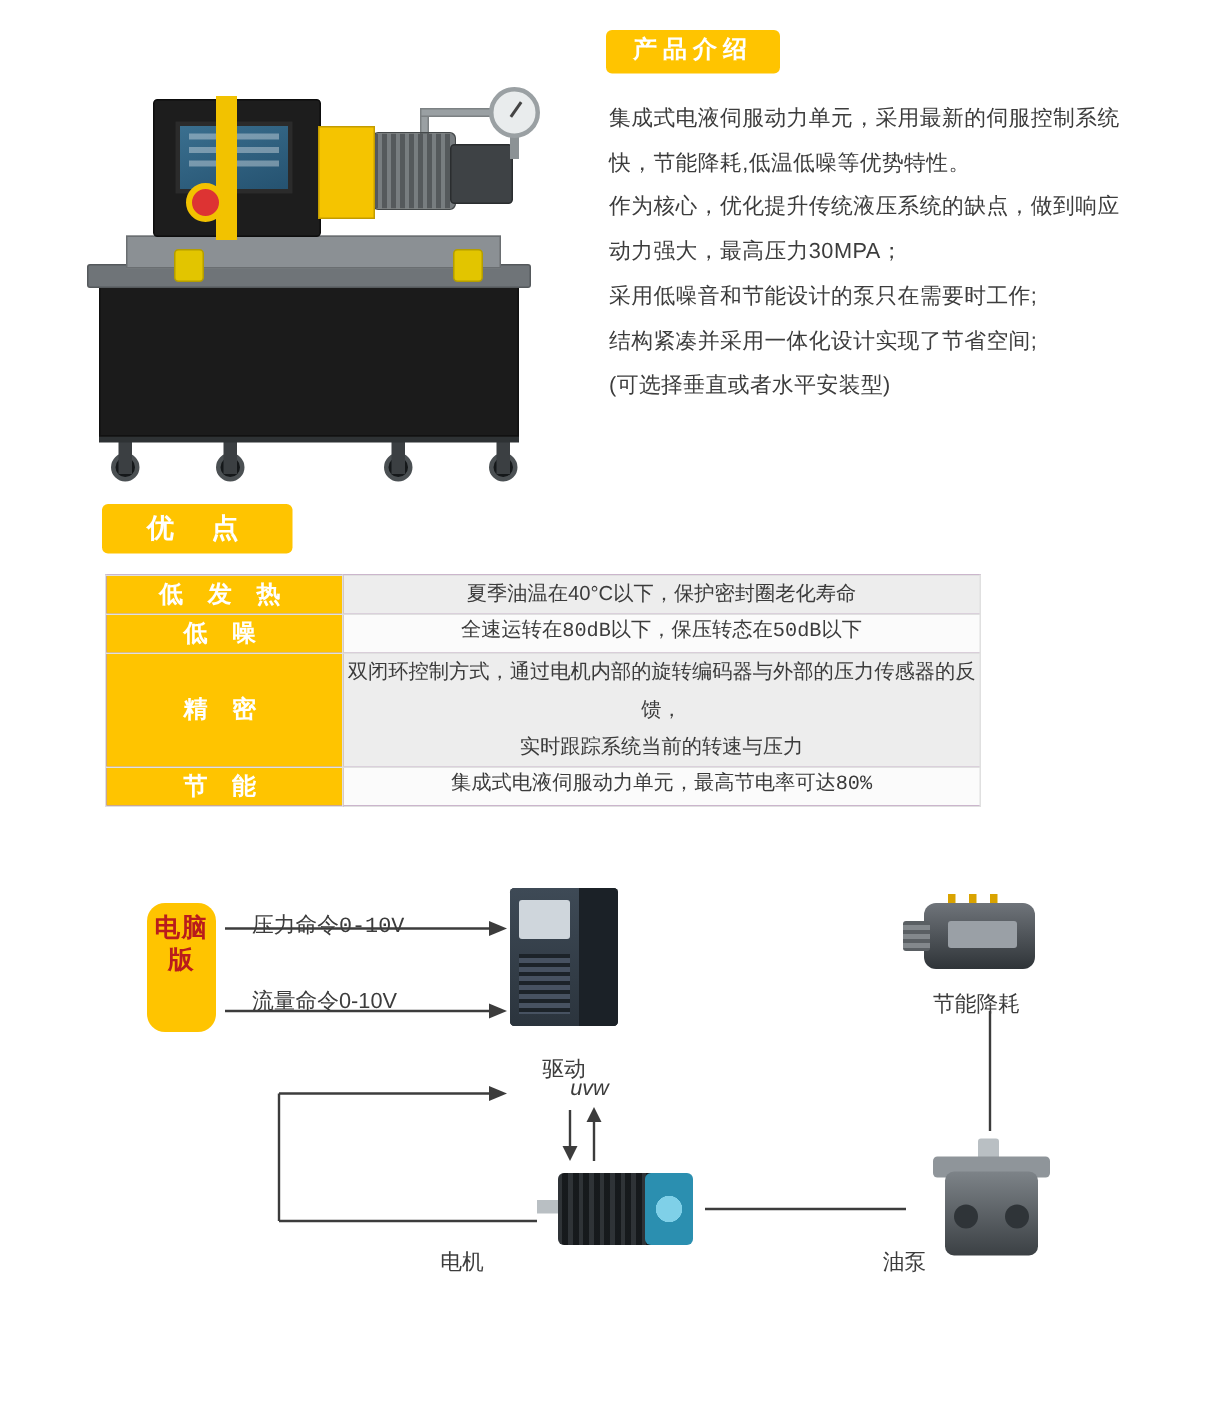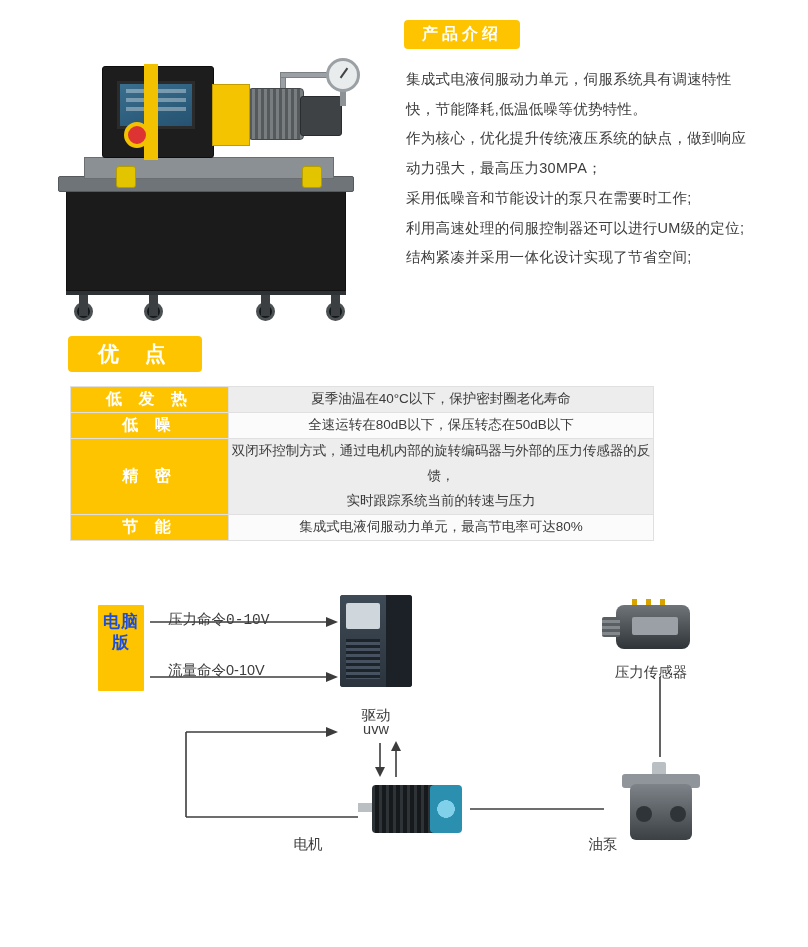--- a/index.html
+++ b/index.html
@@ -41,21 +41,21 @@
     font-size: 16px;
     font-weight: bold;
     letter-spacing: 4px;
     padding: 6px 18px 7px 18px;
     border-radius: 4px;
     line-height: 1;
   }
   .badge.small {
     letter-spacing: 10px;
     padding: 7px 26px 8px 30px;
-    font-size: 21px;
+    font-size: 18px;
   }
 
   .intro-list {
     margin: 16px 0 0 2px;
     padding: 0;
     list-style: none;
   }
   .intro-list li {
     font-size: 14.5px;
     color: #3c3c3c;
@@ -230,40 +230,40 @@
     padding: 12px 0 12px 6px;
   }
   .adv-text {
     background: #ededed;
     color: #3b3b3b;
     font-size: 13.5px;
     text-align: center;
     line-height: 1.85;
     padding: 11px 12px;
   }
-  .adv-row-alt .adv-text { background: #fbfbfb; }
+  .adv-row-alt .adv-text { background: #fbfbfb; font-family: Liberation Mono, monospace; }
 
   
   .diagram {
     position: relative;
     margin-top: 36px;
     height: 320px;
   }
   .dg-pc {
     position: absolute;
     left: 98px; top: 28px;
     width: 46px; height: 86px;
     background: #ffc400;
-    color: #1d4ed8;
+    color: #b91c1c;
     font-size: 17px;
     font-weight: bold;
     text-align: center;
     line-height: 1.22;
     padding-top: 7px;
-    border-radius: 1px;
+    border-radius: 12px;
     letter-spacing: 1px;
   }
   .dg-label {
     position: absolute;
     font-size: 14.5px;
     color: #3c3c3c;
   }
   .dg-cap {
     position: absolute;
     font-size: 14.5px;
@@ -450,27 +450,27 @@
       </div>
       <div class="m-yellow-strip"></div>
       <div class="m-yellow-box"></div>
       <div class="m-estop"></div>
     </div>
   </div>
 
   <div class="intro-col">
     <div class="badge">产品介绍</div>
     <ul class="intro-list">
-      <li>集成式电液伺服动力单元，伺服系统具有调速特性</li>
+      <li>集成式电液伺服动力单元，采用最新的伺服控制系统</li>
       <li>快，节能降耗,低温低噪等优势特性。</li>
       <li>作为核心，优化提升传统液压系统的缺点，做到响应</li>
       <li>动力强大，最高压力30MPA；</li>
       <li>采用低噪音和节能设计的泵只在需要时工作;</li>
-      <li>利用高速处理的伺服控制器还可以进行UM级的定位;</li>
       <li>结构紧凑并采用一体化设计实现了节省空间;</li>
+      <li>(可选择垂直或者水平安装型)</li>
     </ul>
   </div>
 </div>
 
 <div class="adv-head">
   <div class="badge small">优    点</div>
 </div>
 
 <table class="adv-table">
   <tbody>
@@ -525,31 +525,31 @@
   <div class="dg-label" style="left:168px; top:84px;">流量命令0-10V</div>
 
   <div class="dg-drive">
     <div class="dg-drive-face">
       <div class="dg-drive-panel"></div>
       <div class="dg-drive-vent"></div>
     </div>
     <div class="dg-drive-side"></div>
   </div>
   <div class="dg-cap" style="left:340px; top:129px; width:72px;">驱动</div>
-  <div class="dg-cap" style="left:340px; top:144px; width:72px;">uvw</div>
+  <div class="dg-cap" style="left:357px; top:144px; width:72px;font-style:italic;">uvw</div>
 
   <div class="dg-sensor">
     <div class="dg-sensor-pin" style="left:30px;"></div>
     <div class="dg-sensor-pin" style="left:44px;"></div>
     <div class="dg-sensor-pin" style="left:58px;"></div>
     <div class="dg-sensor-body"></div>
     <div class="dg-sensor-label"></div>
     <div class="dg-sensor-thread"></div>
   </div>
-  <div class="dg-cap" style="left:596px; top:86px; width:110px;">压力传感器</div>
+  <div class="dg-cap" style="left:596px; top:86px; width:110px;">节能降耗</div>
 
   <div class="dg-motor">
     <div class="dg-motor-shaft"></div>
     <div class="dg-motor-body"></div>
     <div class="dg-motor-ribs"></div>
     <div class="dg-motor-fan"></div>
   </div>
   <div class="dg-cap" style="left:268px; top:258px; width:80px;">电机</div>
 
   <div class="dg-oilpump">

